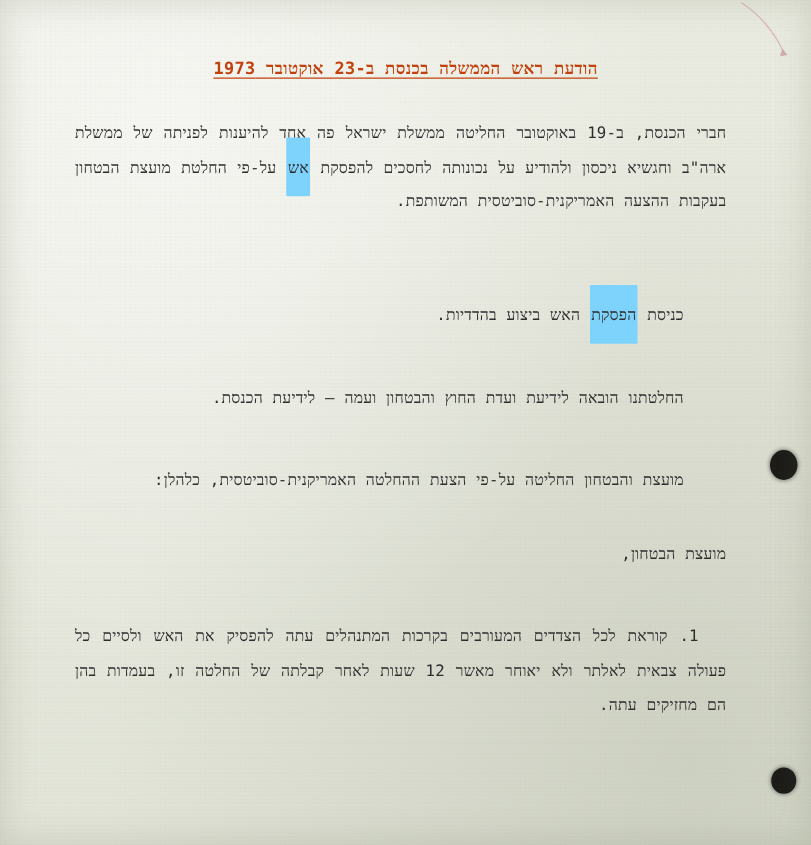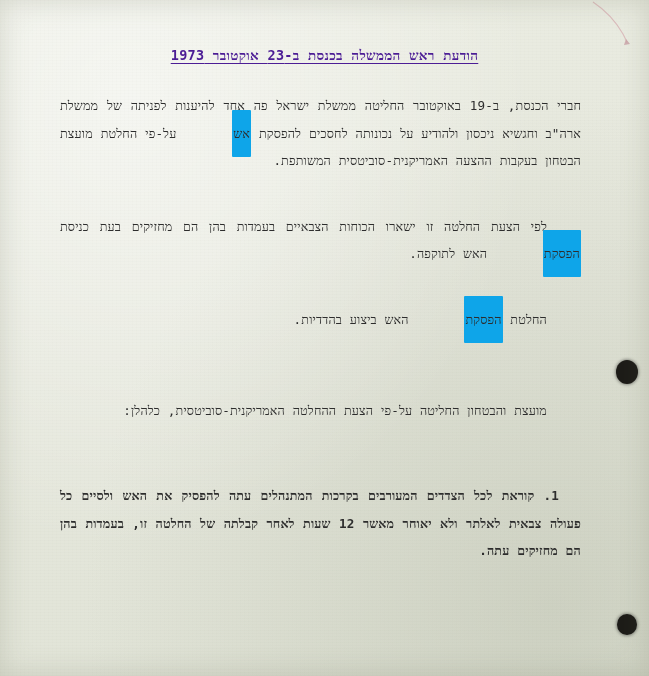--- a/index.html
+++ b/index.html
@@ -45,21 +45,21 @@
     position: absolute;
     top: 47px;
     left: 0;
     right: 0;
     text-align: center;
     font-size: 13.5px;
     letter-spacing: .3px;
     font-weight: 700;
     text-decoration: underline;
     text-underline-offset: 3px;
-    color: #4c1d95;
+    color: #c2410c;
   }
 
   .body-block {
     position: absolute;
     top: 92px;
     right: 68px;
     left: 60px;
     font-size: 12.6px;
     line-height: 27.5px;
     color: #2d2d2d;
@@ -77,29 +77,27 @@
   }
   p.spacer-sm { height: 13px; }
   p.spacer-xs { height: 7px; }
 
   .num-item {
     margin: 0;
     padding: 0;
     text-align: justify;
     text-align-last: right;
     text-indent: 22px;
-    font-weight: bold;
   }
 
   mark.hl {
-    background: #0ea5e9;
+    background: #7dd3fc;
     color: #2d2d2d;
     padding: 16px 1px;
     border-radius: 1px;
-    margin-left: 48px;
   }
 
   
   .hole {
     position: absolute;
     background: #1d1c18;
     border-radius: 50%;
     box-shadow: 0 0 3px 1px rgba(0,0,0,.35);
   }
   .hole-1 { width: 22px; height: 24px; top: 360px; left: 616px; }
@@ -128,27 +126,28 @@
 <div class="paper"></div>
 <div class="grain"></div>
 
 <div class="doc">
 
   <div class="title">הודעת ראש הממשלה בכנסת ב-23 אוקטובר 1973</div>
 
   <div class="body-block">
     <p class="para" id="p1"><span>חברי הכנסת, ב-19 באוקטובר החליטה ממשלת ישראל פה אחד להיענות לפניתה של ממשלת ארה"ב וחגשיא ניכסון ולהודיע על נכונותה לחסכים להפסקת </span><mark class="hl">אש</mark><span> על-פי החלטת מועצת הבטחון בעקבות ההצעה האמריקנית-סוביטסית המשותפת.</span></p>
     <p class="spacer-sm"></p>
-    <p class="para indent" id="p2"><span>לפי הצעת החלטה זו ישארו הכוחות הצבאיים בעמדות בהן הם מחזיקים בעת כניסת </span><mark class="hl">הפסקת</mark><span> האש לתוקפה.</span></p>
     <p class="spacer-sm"></p>
-    <p class="para indent" id="p3"><span>החלטת </span><mark class="hl">הפסקת</mark><span> האש ביצוע בהדדיות.</span></p>
+    <p class="para indent" id="p3"><span>כניסת </span><mark class="hl">הפסקת</mark><span> האש ביצוע בהדדיות.</span></p>
     <p class="spacer-sm"></p>
+    <p class="para indent" id="p4"><span>החלטתנו הובאה לידיעת ועדת החוץ והבטחון ועמה – לידיעת הכנסת.</span></p>
     <p class="spacer-sm"></p>
     <p class="para indent" id="p5"><span>מועצת והבטחון החליטה על-פי הצעת ההחלטה האמריקנית-סוביטסית, כלהלן:</span></p>
     <p class="spacer-xs"></p>
+    <p class="para" id="p6"><span>מועצת הבטחון,</span></p>
     <p class="spacer-sm"></p>
     <p class="num-item" id="n1"><span>1.</span><span>   קוראת לכל הצדדים המעורבים בקרכות המתנהלים עתה להפסיק את האש ולסיים כל פעולה צבאית לאלתר ולא יאוחר מאשר 12 שעות לאחר קבלתה של החלטה זו, בעמדות בהן הם מחזיקים עתה.</span></p>
     <p class="spacer-sm"></p>
 
   </div>
 
   <div class="hole hole-1"></div>
   <div class="hole hole-2"></div>
 
   <svg class="scribble" viewBox="0 0 60 56">

